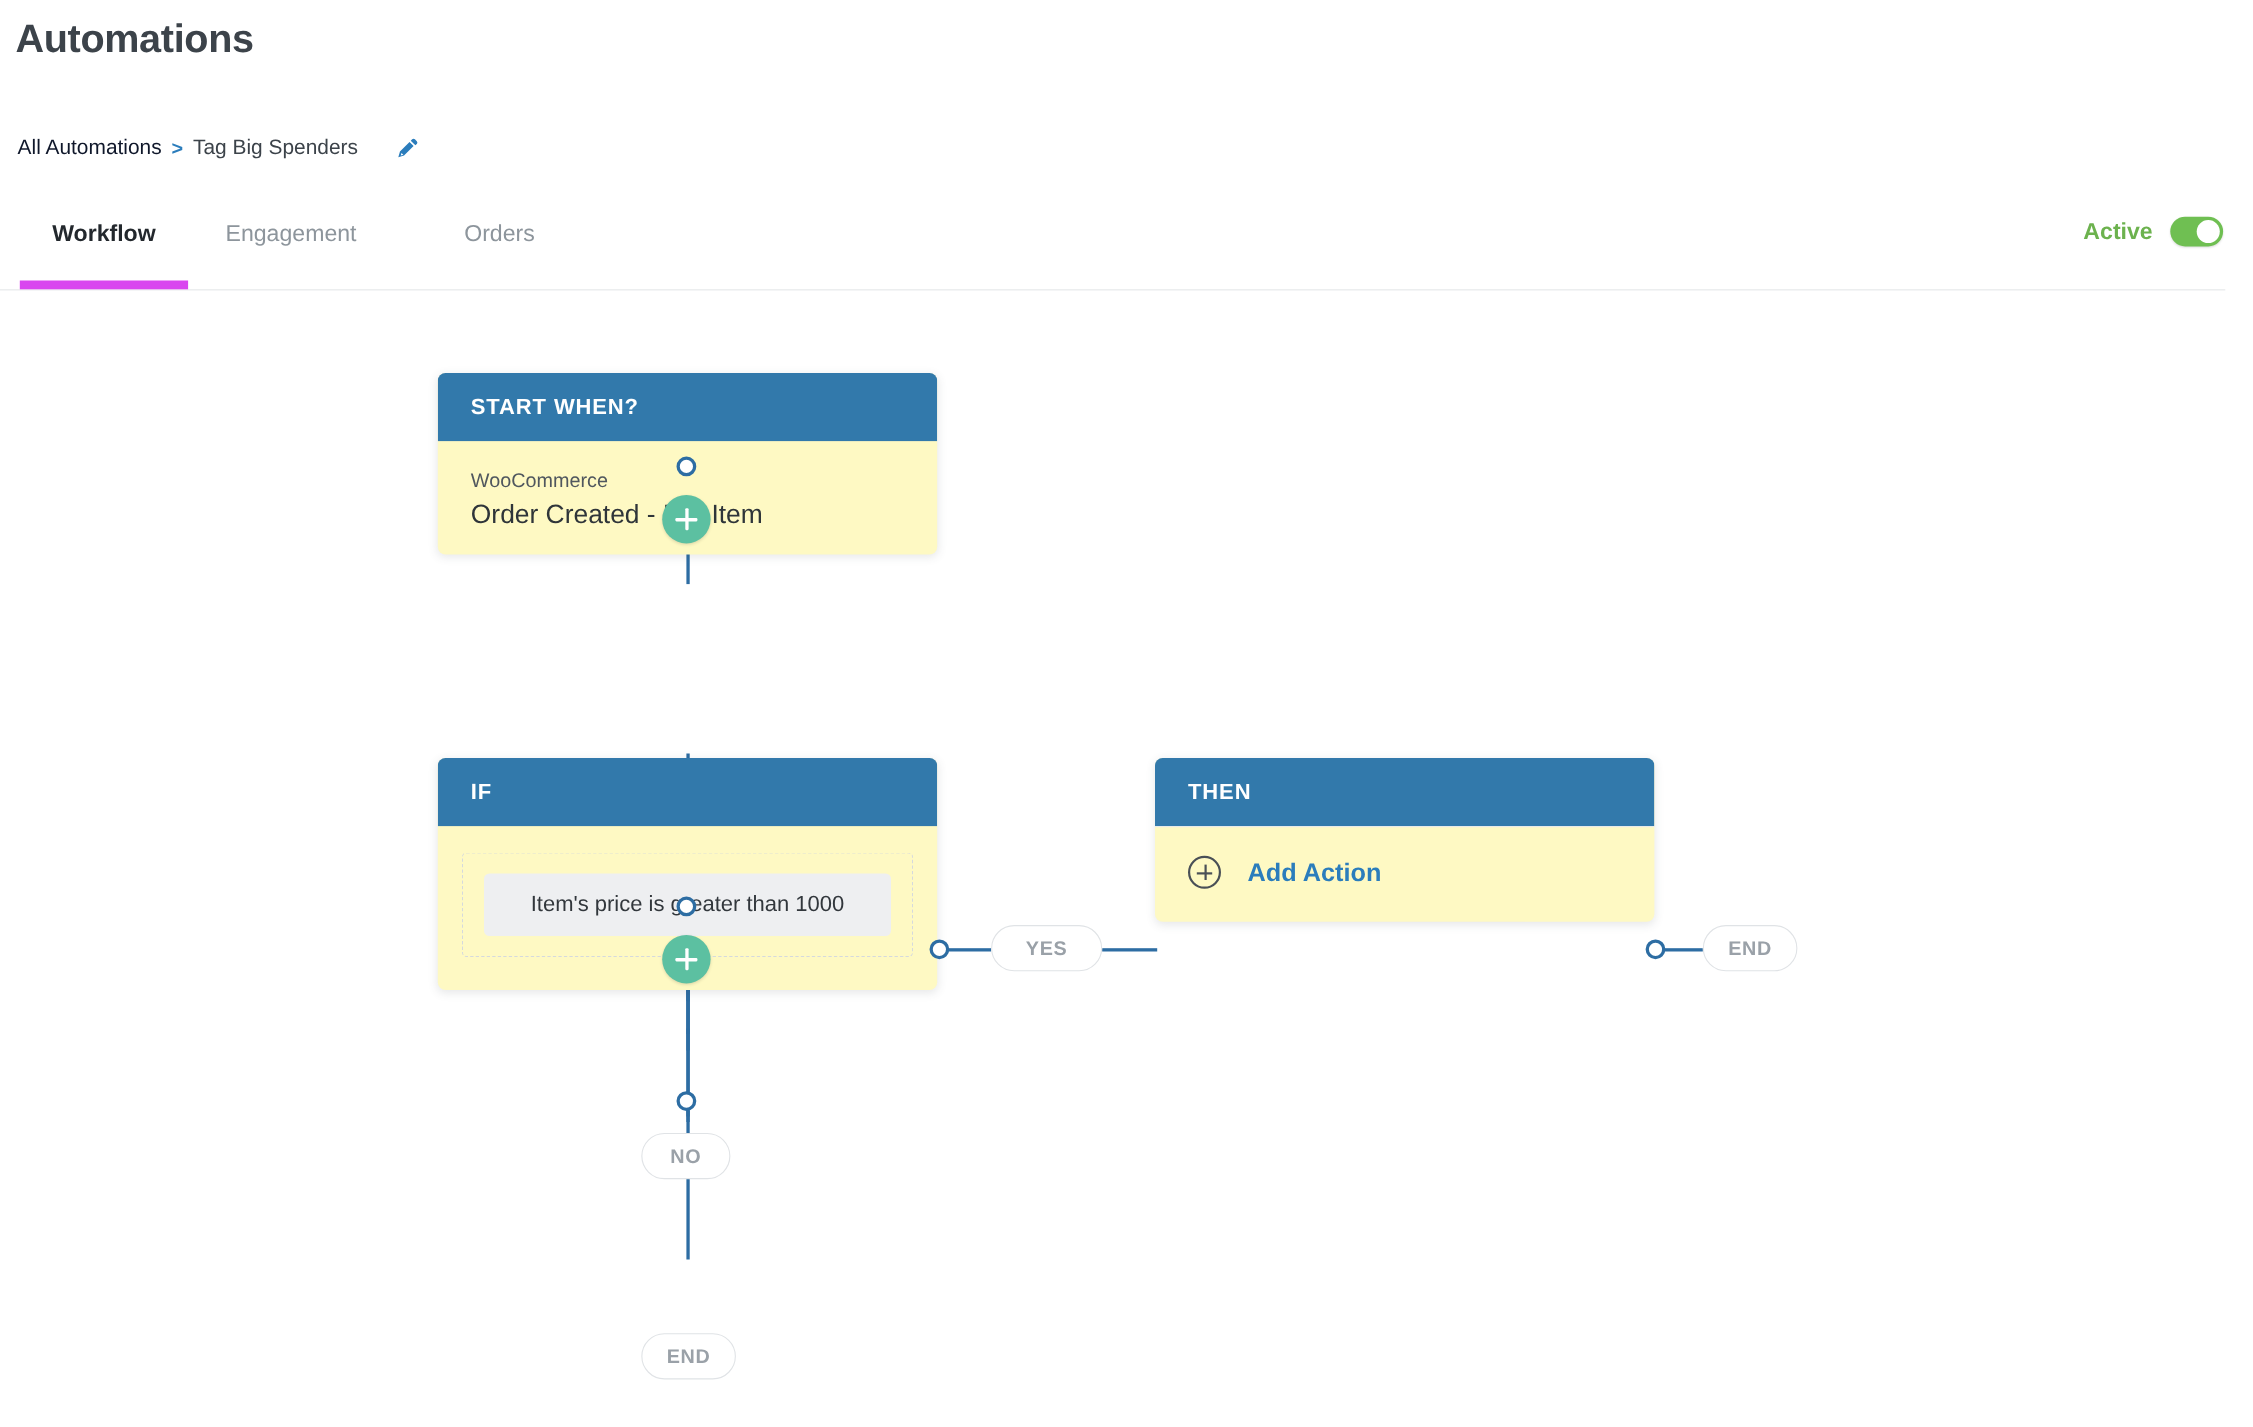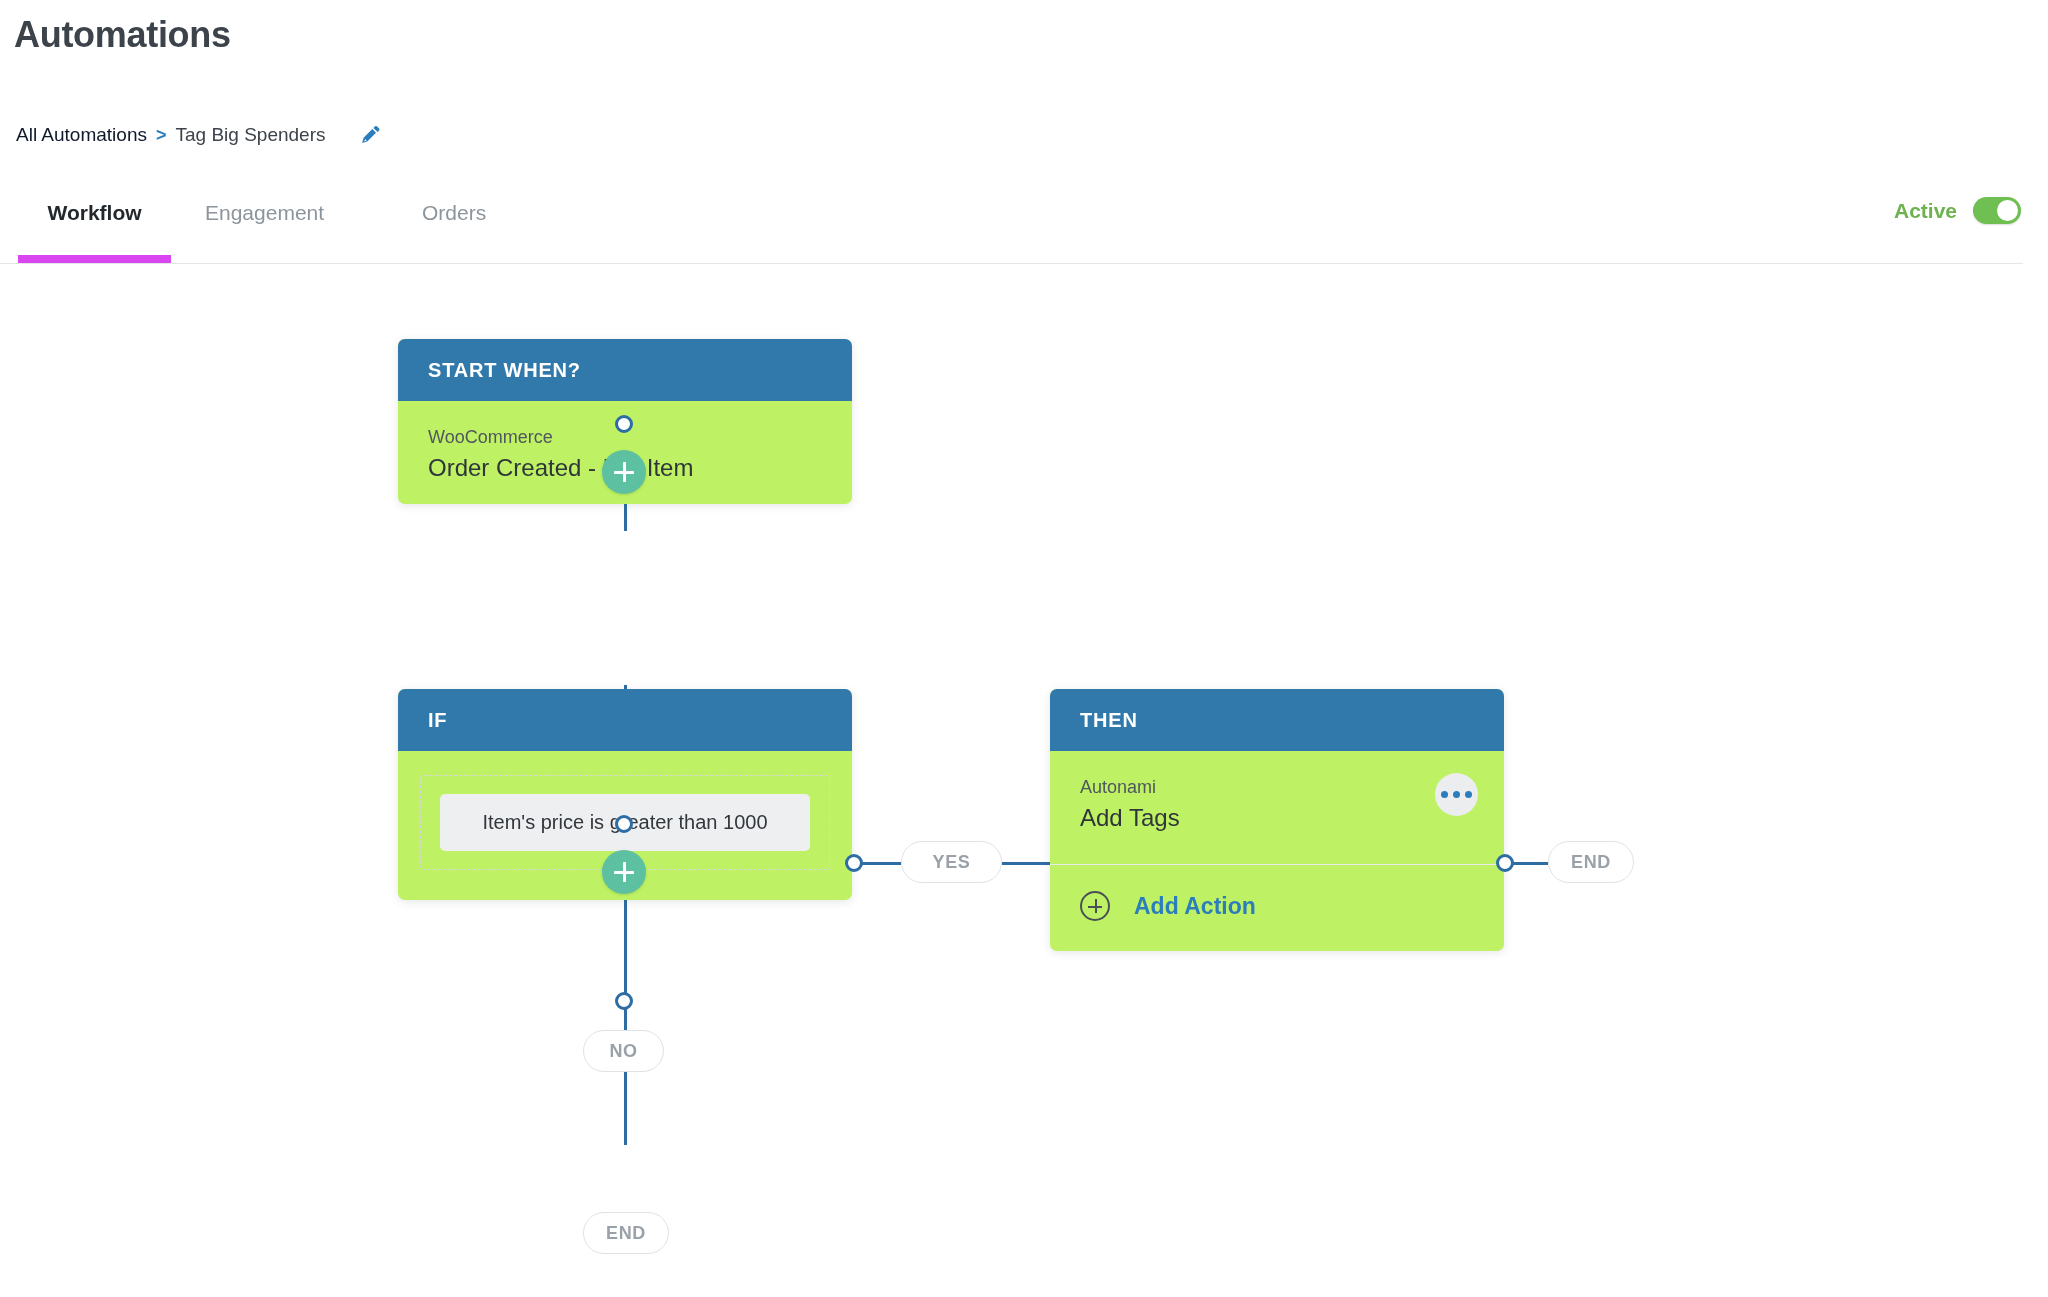--- a/index.html
+++ b/index.html
@@ -174,21 +174,21 @@
     display: flex;
     align-items: center;
     justify-content: center;
     z-index: 5;
     cursor: pointer;
   }
 
   
   .card {
     position: absolute;
-    background: #bef264;
+    background: #fef9c3;
     border-radius: 7px;
     box-shadow: 0 2px 9px rgba(60,70,80,0.13);
     z-index: 2;
     overflow: hidden;
   }
   .card-head {
     background: #3279ab;
     color: #ffffff;
     font-size: 20px;
     font-weight: bold;
@@ -339,29 +339,20 @@
     <div class="card-head">IF</div>
     <div class="card-body">
       <div class="dashed-zone">
         <div class="cond-pill">Item's price is greater than 1000</div>
       </div>
     </div>
   </div>
 
   <div class="card" id="card-then">
     <div class="card-head">THEN</div>
-    <div class="card-body">
-      <div class="src-label">Autonami</div>
-      <div class="src-title">Add Tags</div>
-      <div class="dots-btn">
-        <i></i>
-        <i></i>
-        <i></i>
-      </div>
-    </div>
     <div class="card-divider"></div>
     <div class="add-action">
       <span class="circ"></span>
       <span>Add Action</span>
     </div>
   </div>
 
 </div>
 
 </body></html>

